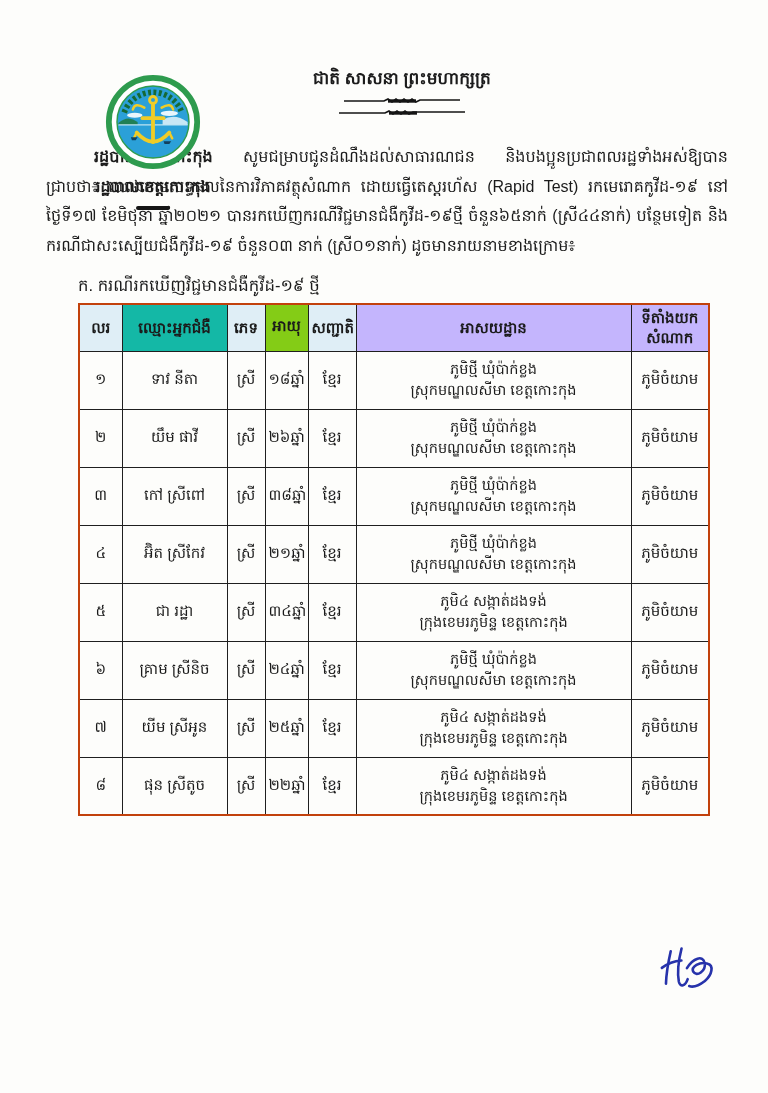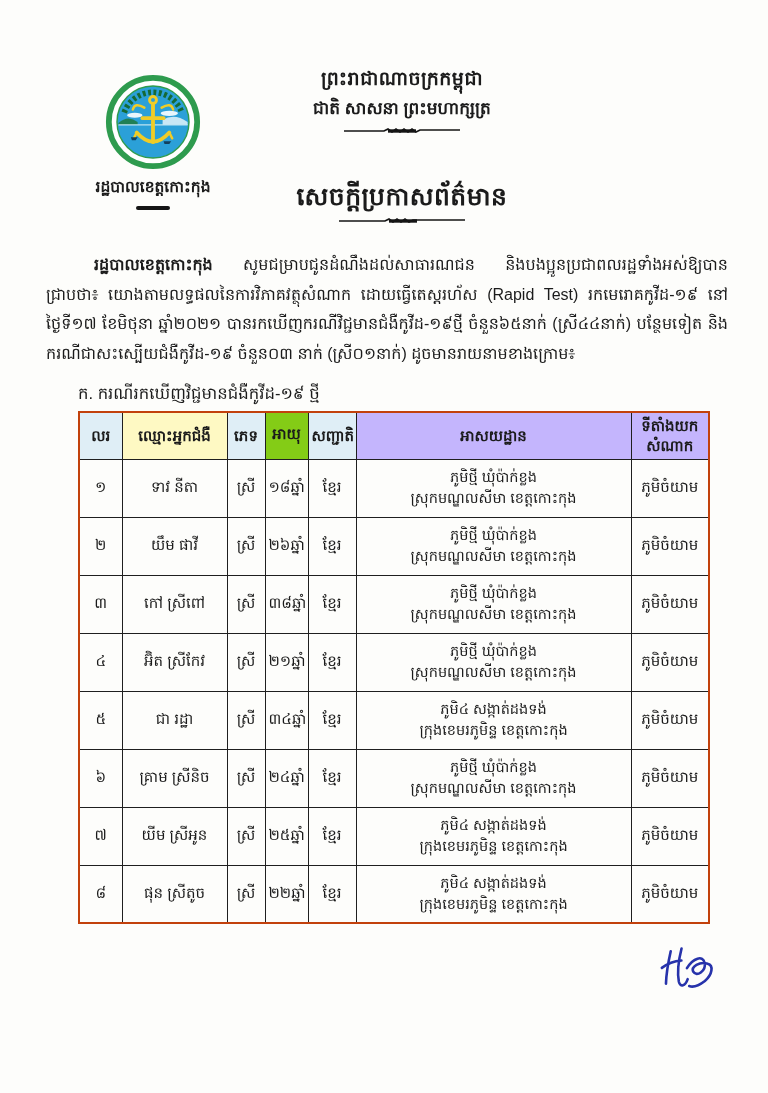--- a/index.html
+++ b/index.html
@@ -75,27 +75,25 @@
         </g>
         <path d="M27,66 l7,0 l-2,3 l-4,0 Z" fill="#12415e"></path>
         <path d="M61,70 l8,0 l-2,3 l-5,0 Z" fill="#12415e"></path>
       </svg>
     </span>
     <div class="logo-caption">រដ្ឋបាលខេត្តកោះកុង</div>
     <div class="logo-dash"></div>
   </div>
 
   <div class="top-block">
-    <div class="motto-line1">ព្រះរាជាណាចក្រកម្ពុជា</div>
     <div class="motto-line2">ជាតិ សាសនា ព្រះមហាក្សត្រ</div>
     <svg class="squiggle" width="120" height="10" viewBox="0 0 120 10">
       <path d="M2,5 H42 l4,-2 4,3 4,-3 4,3 4,-3 4,3 4,-3 4,3 4,-2 H118" stroke="#141414" stroke-width="1.7" fill="none"></path>
       <path d="M46,5 H74" stroke="#141414" stroke-width="3.4" fill="none"></path>
     </svg>
-    <div class="doc-title">សេចក្តីប្រកាសព័ត៌មាន</div>
     <svg class="squiggle" width="130" height="10" viewBox="0 0 130 10">
       <path d="M2,5 H48 l4,-2 4,3 4,-3 4,3 4,-3 4,3 4,-2 H128" stroke="#141414" stroke-width="1.7" fill="none"></path>
       <path d="M52,5 H80" stroke="#141414" stroke-width="3.4" fill="none"></path>
     </svg>
   </div>
 
   <p class="body-par"><strong>រដ្ឋបាលខេត្តកោះកុង</strong><span> សូមជម្រាបជូនដំណឹងដល់សាធារណជន និងបងប្អូនប្រជាពលរដ្ឋទាំងអស់ឱ្យបានជ្រាបថា៖ យោងតាមលទ្ធផលនៃការវិភាគវត្ថុសំណាក ដោយធ្វើតេស្តរហ័ស (Rapid Test) រកមេរោគកូវីដ-១៩ នៅថ្ងៃទី១៧ ខែមិថុនា ឆ្នាំ២០២១ បានរកឃើញករណីវិជ្ជមានជំងឺកូវីដ-១៩ថ្មី ចំនួន៦៥នាក់ (ស្រី៤៤នាក់) បន្ថែមទៀត និងករណីជាសះស្បើយជំងឺកូវីដ-១៩ ចំនួន០៣ នាក់ (ស្រី០១នាក់) ដូចមានរាយនាមខាងក្រោម៖</span></p>
 
   <div class="section-title">ក. ករណីរកឃើញវិជ្ជមានជំងឺកូវីដ-១៩ ថ្មី</div>
 
@@ -105,21 +103,21 @@
         <col style="width:105px">
         <col style="width:38px">
       <col style="width:43px">
         <col style="width:48px">
         <col style="width:275px">
         <col style="width:78px">
     </colgroup>
     <thead>
       <tr>
         <th style="background: rgb(223, 238, 246);">លរ</th>
-        <th style="background: #fef9c3;">ឈ្មោះអ្នកជំងឺ</th>
+        <th style="background: #14b8a6;">ឈ្មោះអ្នកជំងឺ</th>
         <th style="background: rgb(223, 238, 246); text-align: center;">ភេទ</th>
         <th style="background: #84cc16; font-family: Liberation Mono, monospace;">អាយុ</th>
         <th style="background: rgb(223, 238, 246);">សញ្ជាតិ</th>
         <th style="background: #c4b5fd;">អាសយដ្ឋាន</th>
         <th style="background: #c4b5fd;">ទីតាំងយក សំណាក</th>
       </tr>
     </thead>
     <tbody>
 
     <tr>

